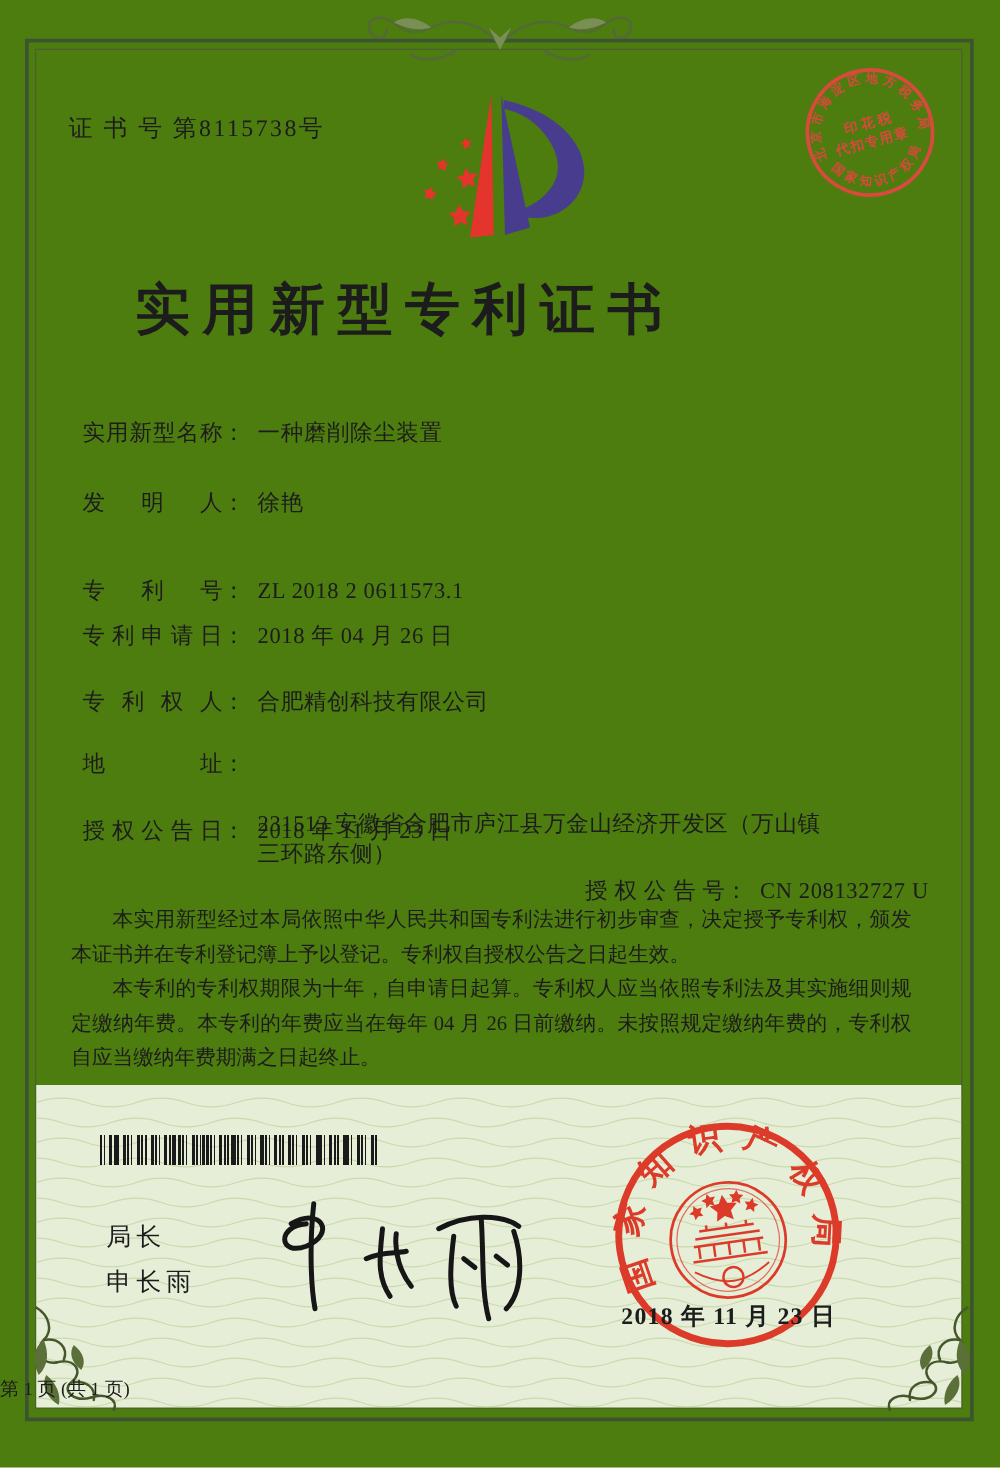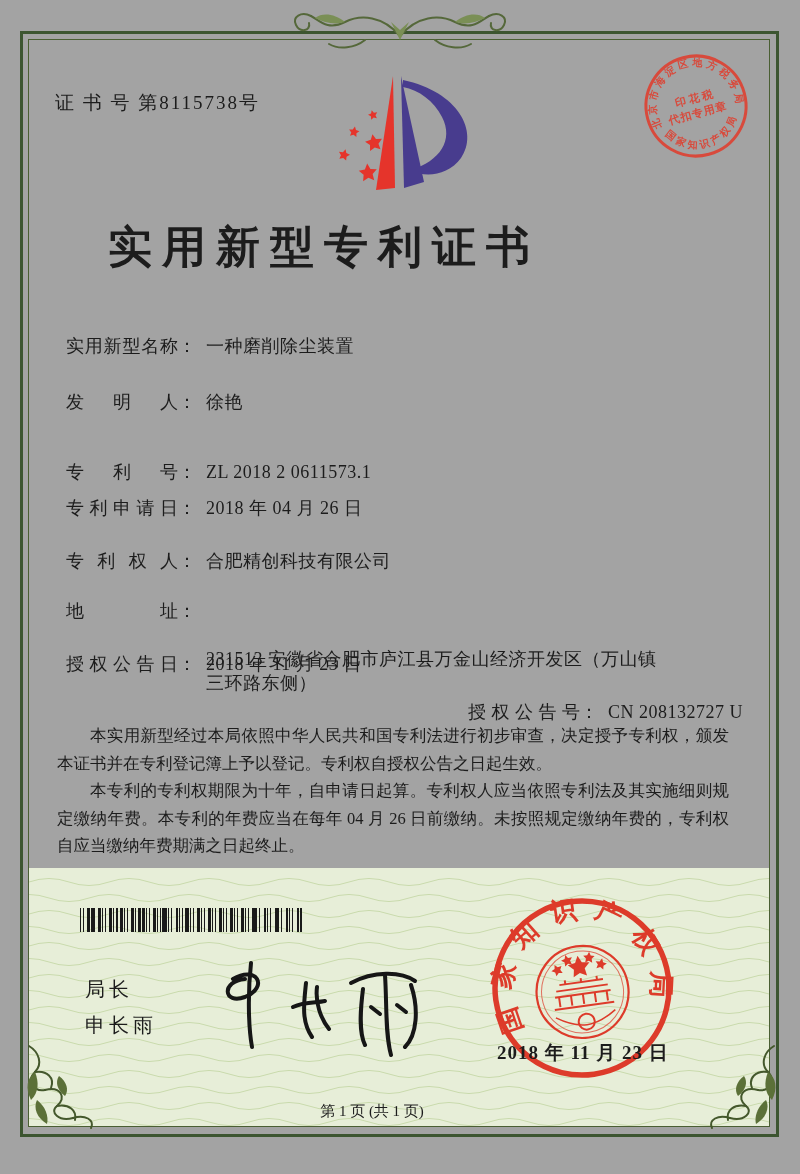--- a/index.html
+++ b/index.html
@@ -3,21 +3,21 @@
 <meta charset="utf-8">
 <style>
   :root{
     --seal-red:#dd3b2a; --stamp-red:#d84a3c; --border-green:#3c5530;
     --band-green:#e7eed8; --wave-green:#c6d8a8; --logo-red:#e5342b;
     --logo-blue:#483c8e; --text-black:#1c1c1c;
   }
   html,body{margin:0;padding:0;background:#efece0;}
   .page{
     position:relative;width:800px;height:1174px;margin:0 auto;
-    background:#a3a3a3;overflow:hidden;
+    background:#4d7c0f;overflow:hidden;
     font-family:"Liberation Serif","DejaVu Serif",serif;color:var(--text-black);
   }
   .frame-outer{position:absolute;left:20px;top:31px;width:753px;height:1100px;
     border:3px solid var(--border-green);}
   .frame-inner{position:absolute;left:28px;top:39px;width:740px;height:1086px;
     border:1px solid #4a5f33;}
   .green-band{position:absolute;left:29px;top:868px;width:740px;height:258px;
     background:var(--band-green);}
   .green-band svg{position:absolute;left:0;top:0;}
   .cert-no{position:absolute;left:55px;top:90px;font-size:19px;letter-spacing:2px;}
@@ -38,21 +38,21 @@
      repeating-linear-gradient(90deg,#1a1a1a 0 1.5px,rgba(0,0,0,0) 1.5px 3px,
        #1a1a1a 3px 4px,rgba(0,0,0,0) 4px 7.5px,#1a1a1a 7.5px 10px,rgba(0,0,0,0) 10px 11px),
      repeating-linear-gradient(90deg,rgba(0,0,0,0) 0 13px,#1a1a1a 13px 15px,rgba(0,0,0,0) 15px 23px);}
   .officer-title{position:absolute;left:85px;top:976px;font-size:20px;letter-spacing:4px;}
   .officer-name{position:absolute;left:85px;top:1012px;font-size:20px;letter-spacing:4px;}
   .signature{position:absolute;left:205px;top:945px;}
   .seal{position:absolute;left:487px;top:893px;transform:rotate(-8deg);}
   .seal-date{position:absolute;left:497px;top:1040px;font-size:19px;letter-spacing:1px;
     font-weight:600;}
   .tax-stamp{position:absolute;left:636px;top:46px;transform:rotate(-15deg);}
-  .footer{position:absolute;left:0;top:1102px;width:744px;text-align:center;font-size:15px;}
+  .footer{position:absolute;left:0;top:1102px;width:744px;font-size:15px;}
   .flourish{position:absolute;left:265px;top:6px;}
   .corner{position:absolute;top:1040px;}
   .corner.left{left:21px;}
   .corner.right{left:704px;transform:scaleX(-1);}
 </style>
 </head>
 <body>
 
 <div class="page">
 

